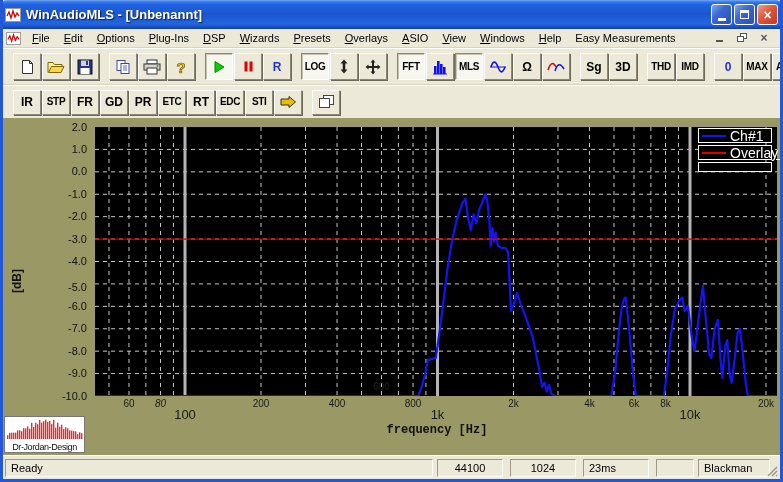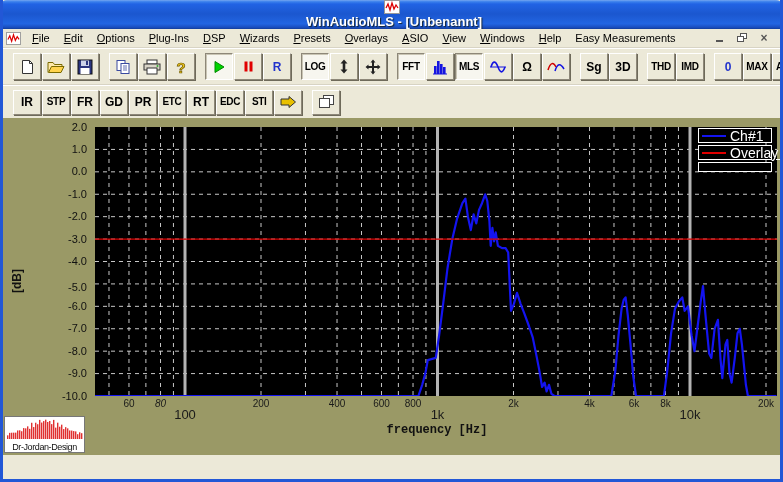--- a/index.html
+++ b/index.html
@@ -2,21 +2,21 @@
 <html><head>
 <meta charset="utf-8">
 <style>
   html,body{margin:0;padding:0;background:#3a6ea5;font-family:"Liberation Sans",sans-serif;}
   *{box-sizing:border-box;}
   #window{position:relative;width:783px;height:482px;background:#ece9d8;overflow:hidden;
     border-left:3px solid #2257d6;border-right:3px solid #2257d6;border-bottom:3px solid #2257d6;}
   
   #titlebar{position:absolute;left:-3px;top:0;width:783px;height:29px;
     background:linear-gradient(180deg,#76a7f0 0%,#3a80ec 6%,#2163e4 14%,#1b57cf 48%,#2265e2 82%,#1a4ec0 94%,#123d9a 100%);
-    border-radius:7px 7px 0 0;display:flex;align-items:center;padding:0 5px;flex-direction:column;}
+    border-radius:7px 7px 0 0;display:flex;align-items:center;padding:0 5px;}
   #title-text{color:#fff;font-weight:bold;font-size:13px;text-shadow:1px 1px 1px #123;margin-left:5px;flex:1;white-space:nowrap;}
   .capbtn{width:21px;height:21px;border:1px solid #fff;border-radius:3px;margin-left:2px;
     display:flex;align-items:center;justify-content:center;
     background:linear-gradient(135deg,#7fa8ee 0%,#3968d0 40%,#2a52b8 100%);}
   .capbtn.close{background:linear-gradient(135deg,#f0a088 0%,#e0563a 45%,#c03a20 100%);}
   .glyph-min{width:8px;height:3px;background:#fff;margin-top:9px;}
   .glyph-max{width:9px;height:9px;border:1px solid #fff;border-top:3px solid #fff;}
   .glyph-close{color:#fff;font-weight:bold;font-size:14px;line-height:14px;}
   
   #menubar{position:absolute;left:0;top:29px;width:777px;height:19px;background:#ece9d8;
@@ -432,26 +432,37 @@
       <div class="ytick" style="top: 163px;">-5.0</div>
       <div class="ytick" style="top: 181.833px;">-6.0</div>
       <div class="ytick" style="top: 204.25px;">-7.0</div>
       <div class="ytick" style="top: 226.667px;">-8.0</div>
       <div class="ytick" style="top: 249.083px;">-9.0</div>
       <div class="ytick" style="top: 271.5px;">-10.0</div>
       <div class="xtick" style="left: 125.983px; top: 280px;">60</div>
       <div class="xtick" style="left: 157.53px; top: 280px; font-style: italic;">80</div>
       <div class="xtick" style="left: 258.01px; top: 280px;">200</div>
       <div class="xtick" style="left: 334.02px; top: 280px;">400</div>
-      <div class="xtick" style="left: 378.483px; top: 280px;">600</div>
+      <div class="xtick" style="left: 378.483px; top: 263px; font-weight: bold;">600</div>
       <div class="xtick" style="left: 410.03px; top: 280px;">800</div>
       <div class="xtick" style="left: 510.51px; top: 280px;">2k</div>
       <div class="xtick" style="left: 586.52px; top: 280px;">4k</div>
       <div class="xtick" style="left: 630.983px; top: 280px;">6k</div>
       <div class="xtick" style="left: 662.53px; top: 280px;">8k</div>
       <div class="xtick" style="left: 763.01px; top: 280px;">20k</div>
       <div class="xtick major" style="left: 182px; top: 289px;">100</div>
       <div class="xtick major" style="left: 434.5px; top: 289px;">1k</div>
       <div class="xtick major" style="left: 687px; top: 289px;">10k</div>
     </div>
 
+  <div id="statusbar">
+    <div class="spanel" id="sp-ready">Ready</div>
+    <div class="spanel" id="sp-rate">44100</div>
+    <div class="spanel" id="sp-size">1024</div>
+    <div class="spanel" id="sp-lat">23ms</div>
+    <div class="spanel" id="sp-empty"></div>
+    <div class="spanel" id="sp-win">Blackman</div>
+    <svg id="grip" width="14" height="14">
+      <path d="M12 3 L3 12 M12 7 L7 12 M12 11 L11 12" stroke="#9d9888" stroke-width="1.5"></path>
+    </svg>
+  </div>
 
 </div>
 
 </body></html>

